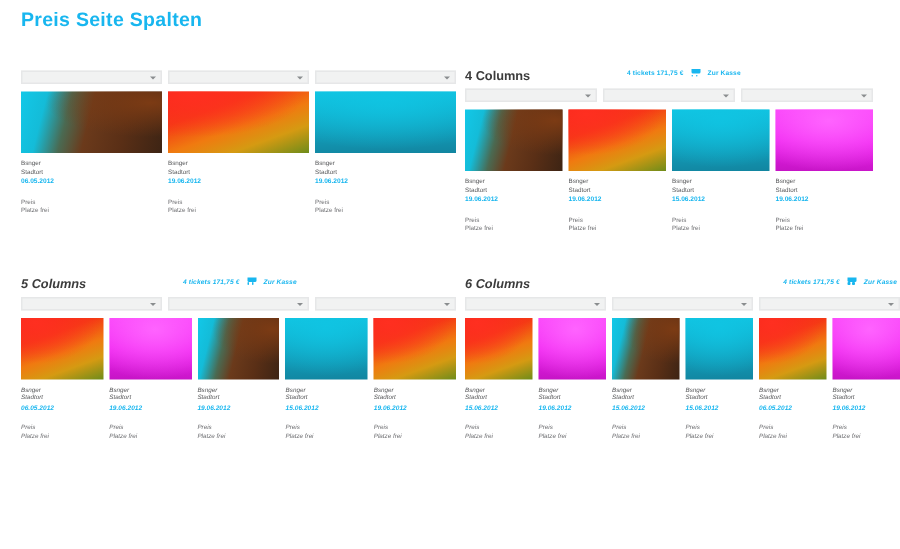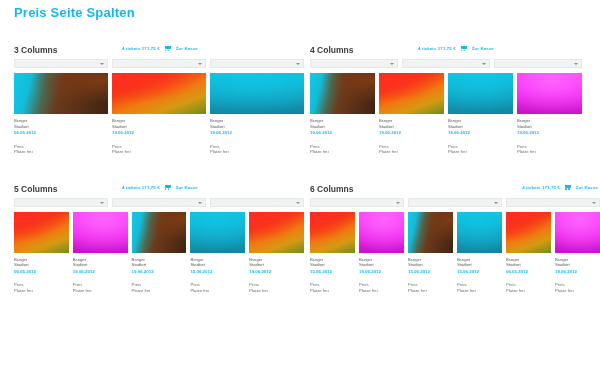--- a/index.html
+++ b/index.html
@@ -17,21 +17,21 @@
   }
 
   
   .panels{position:absolute;left:0;top:45px;width:600px;}
   .prow{display:flex;width:600px;}
   .panel{position:relative;}
   .panel.p3{width:290px;margin-left:14px;}
   .panel.p4{width:272px;margin-left:6px;}
   .panel.p5{width:290px;margin-left:14px;}
   .panel.p6{width:306px;margin-left:6px;}
-  .prow.row2{margin-top:29px;}
+  .prow.row2{margin-top:29px;font-style:italic;}
 
   .panel-head{position:relative;height:12px;}
   .panel-title{
     font-size:8.5px;font-weight:bold;color:#3c3c3c;
     line-height:11px;
   }
   .cartline{
     position:absolute;top:1px;
     display:flex;align-items:center;gap:5px;white-space:nowrap;
   }
@@ -102,31 +102,20 @@
 </head>
 <body>
 
 <div class="page">
 
   <div class="page-title">Preis Seite Spalten</div>
 
   <div class="panels">
     <div class="prow row1">
       <div class="panel p3">
-          <div class="panel-head">
-            <div class="panel-title">3 Columns</div>
-            <div class="cartline pos-mid">
-              <span class="tickets">4 tickets 171,75 €</span>
-              <span class="cart-ico">
-                <i></i>
-                <b></b>
-              </span>
-              <span class="kasse">Zur Kasse</span>
-            </div>
-          </div>
           <div class="filters">
             <div class="sel" style="width: 94px;">
               <span class="sel-txt"></span>
             </div>
             <div class="sel" style="width: 94px;">
               <span class="sel-txt"></span>
             </div>
             <div class="sel" style="width: 94px;">
               <span class="sel-txt"></span>
             </div>

